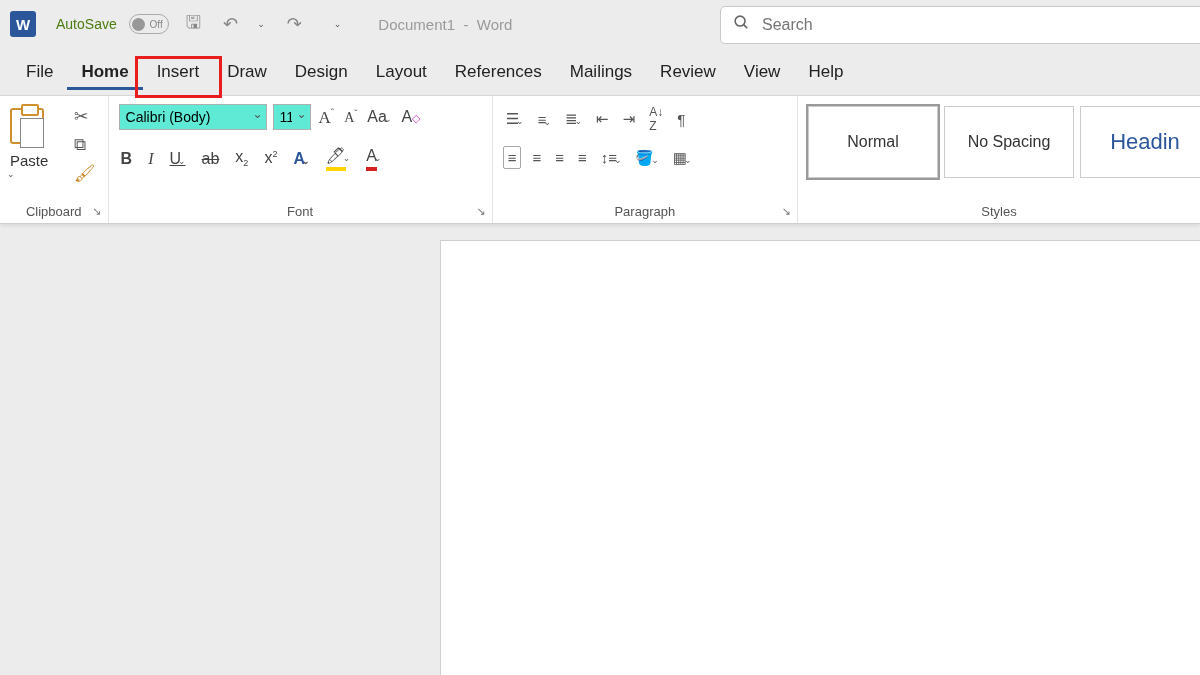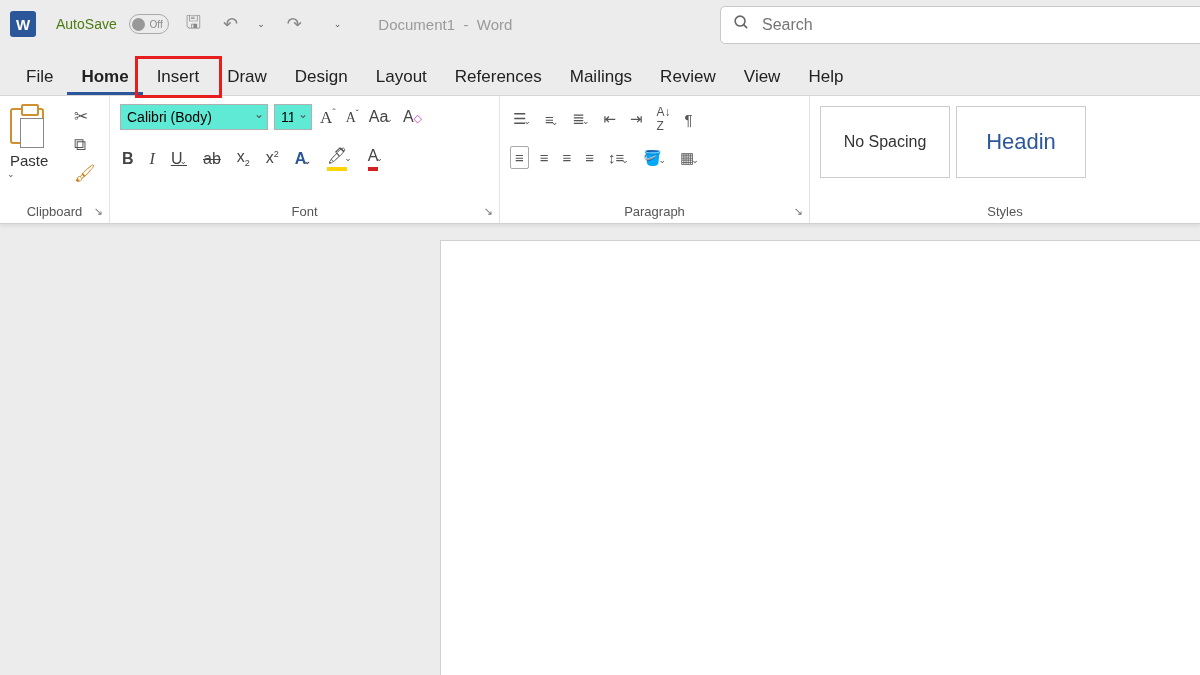--- a/index.html
+++ b/index.html
@@ -8,21 +8,21 @@
   .app-icon { width: 26px; height: 26px; background: #2b579a; border-radius: 3px; display:flex; align-items:center; justify-content:center; color:#fff; font-weight:bold; font-size:15px; }
   .autosave-label { color: #4d7c0f; font-size: 14px; margin-left: 8px;}
   .toggle { width: 40px; height: 20px; border-radius: 10px; border: 1.3px solid #aaa; display:flex; align-items:center; justify-content:flex-end; padding: 0 5px 0 2px; color:#888; font-size:10px; position:relative; }
   .toggle .knob { width:13px; height:13px; border-radius:50%; background:#989898; position:absolute; left:2px; }
   .qat-icon { color:#888; font-size:18px; padding:0 5px; }
   .doc-title { color:#9a9a9a; font-size:15px; margin-left:20px;}
   .searchbox { position:absolute; left:720px; top:6px; right:-10px; height:38px; border:1px solid #c8c8c8; border-radius:5px; background:#fff; display:flex; align-items:center; padding:0 12px; color:#777;}
   .searchbox input { border:none; outline:none; font-size:16px; flex:1; background:transparent; color:#0c4a6e;}
   .searchbox .sicon { margin-right: 12px; font-size:17px; color:#666; }
   
-  .tabs { height: 48px; display:flex; align-items:flex-end; gap:0; border-bottom:1px solid #d6d6d6; background:#ececec; padding-left:12px; position:relative;}
+  .tabs { height: 48px; display:flex; align-items:center; gap:0; border-bottom:1px solid #d6d6d6; background:#ececec; padding-left:12px; position:relative;}
   .tab { padding: 8px 14px; font-size:17px; color:#222; cursor:pointer;}
   .tab.active { font-weight:600; border-bottom:3px solid #2b579a; padding-bottom:5px;}
   .highlight-box { position:absolute; left:135px; top:56px; width:87px; height:42px; border:3.5px solid #e81d1d; z-index:50; pointer-events:none;}
   
   .ribbon { background:#fff; height:128px; display:flex; border-bottom:1px solid #d0d0d0; box-shadow:0 2px 4px rgba(0,0,0,0.08);}
   .group { border-right:1px solid #e3e3e3; padding: 8px 10px 4px; display:flex; flex-direction:column; justify-content:space-between; position:relative;}
   .group-body { flex:1; display:flex; gap:6px; }
   .group-label { text-align:center; font-size:13px; color:#555; padding-top:2px;}
   .dlaunch { position:absolute; right:6px; bottom:5px; font-size:11px; color:#777;}
 
@@ -172,20 +172,21 @@
         <span class="pbtn">🪣<span class="chev">⌄</span></span>
         <span class="pbtn">▦<span class="chev">⌄</span></span>
       </div>
     </div>
     <div class="group-label">Paragraph</div>
     <span class="dlaunch">↘</span>
   </div>
 
   <div class="group styles-group">
     <div class="styles-body">
+      <div class="style-item active">Normal</div>
       <div class="style-item">No Spacing</div>
       <div class="style-item heading">Headin</div>
     </div>
     <div class="group-label">Styles</div>
   </div>
 
 </div>
 
 <div class="canvas"></div>
 

